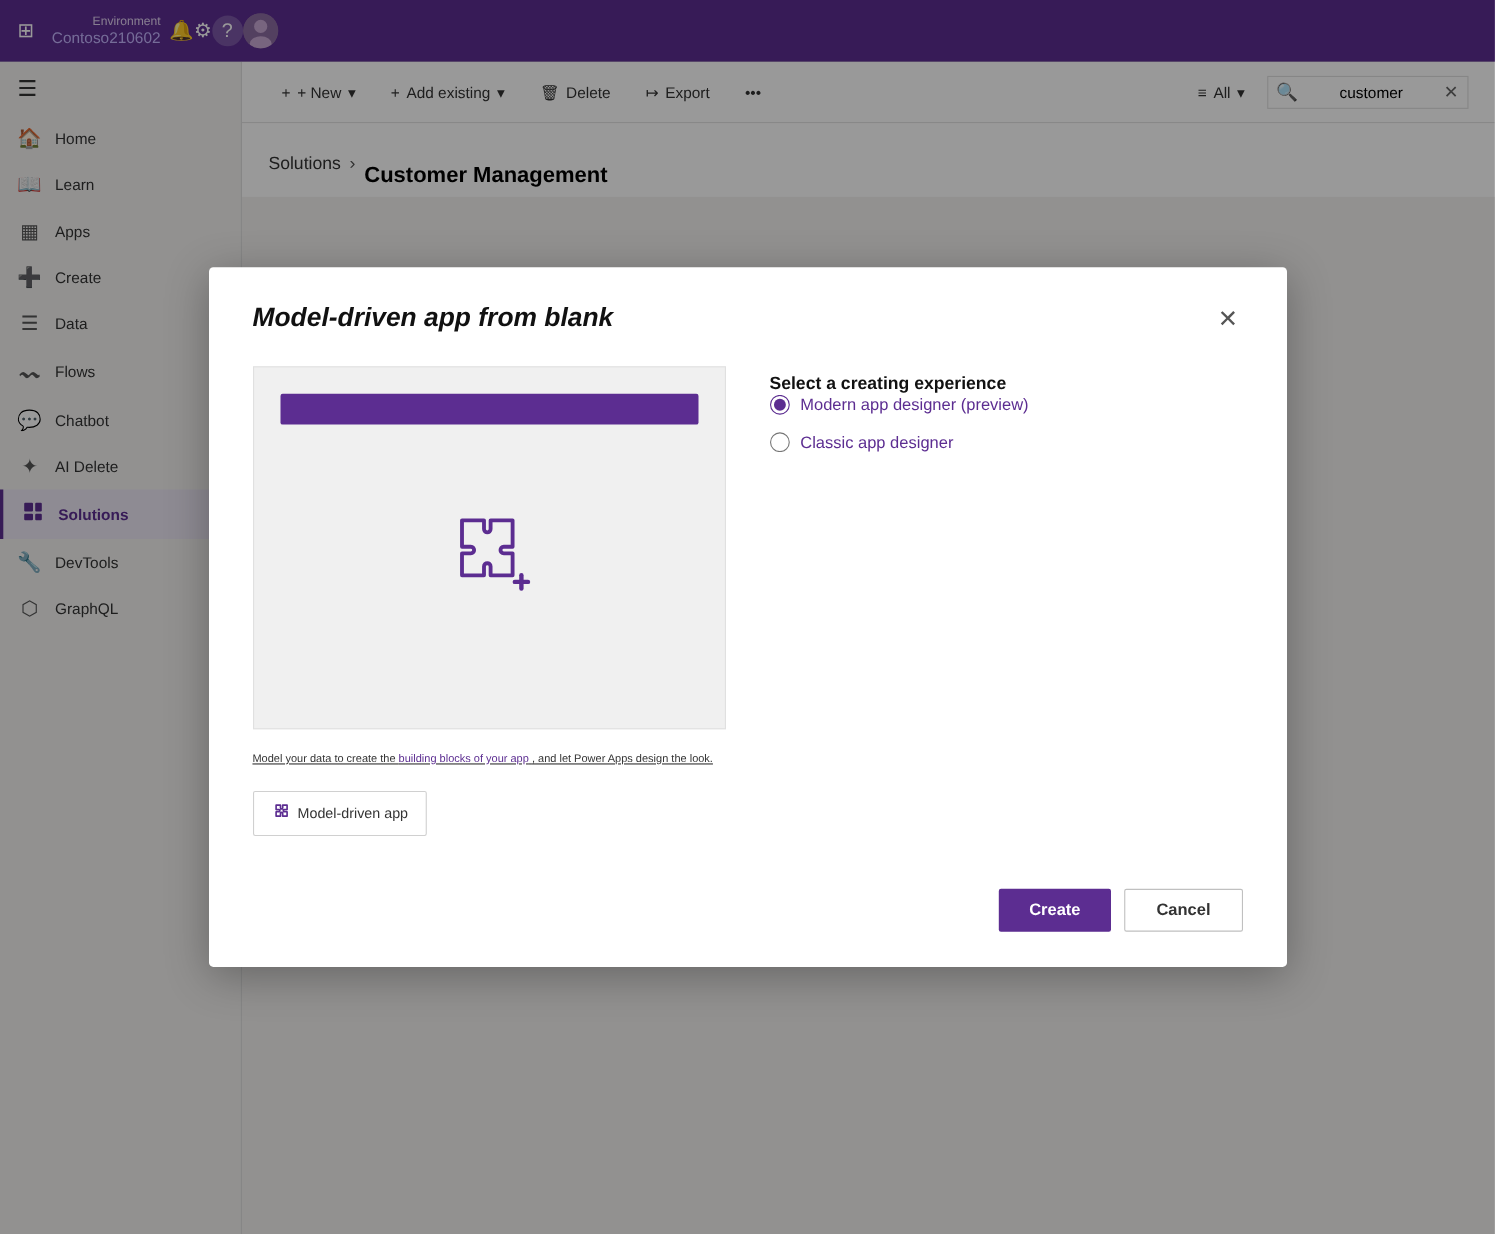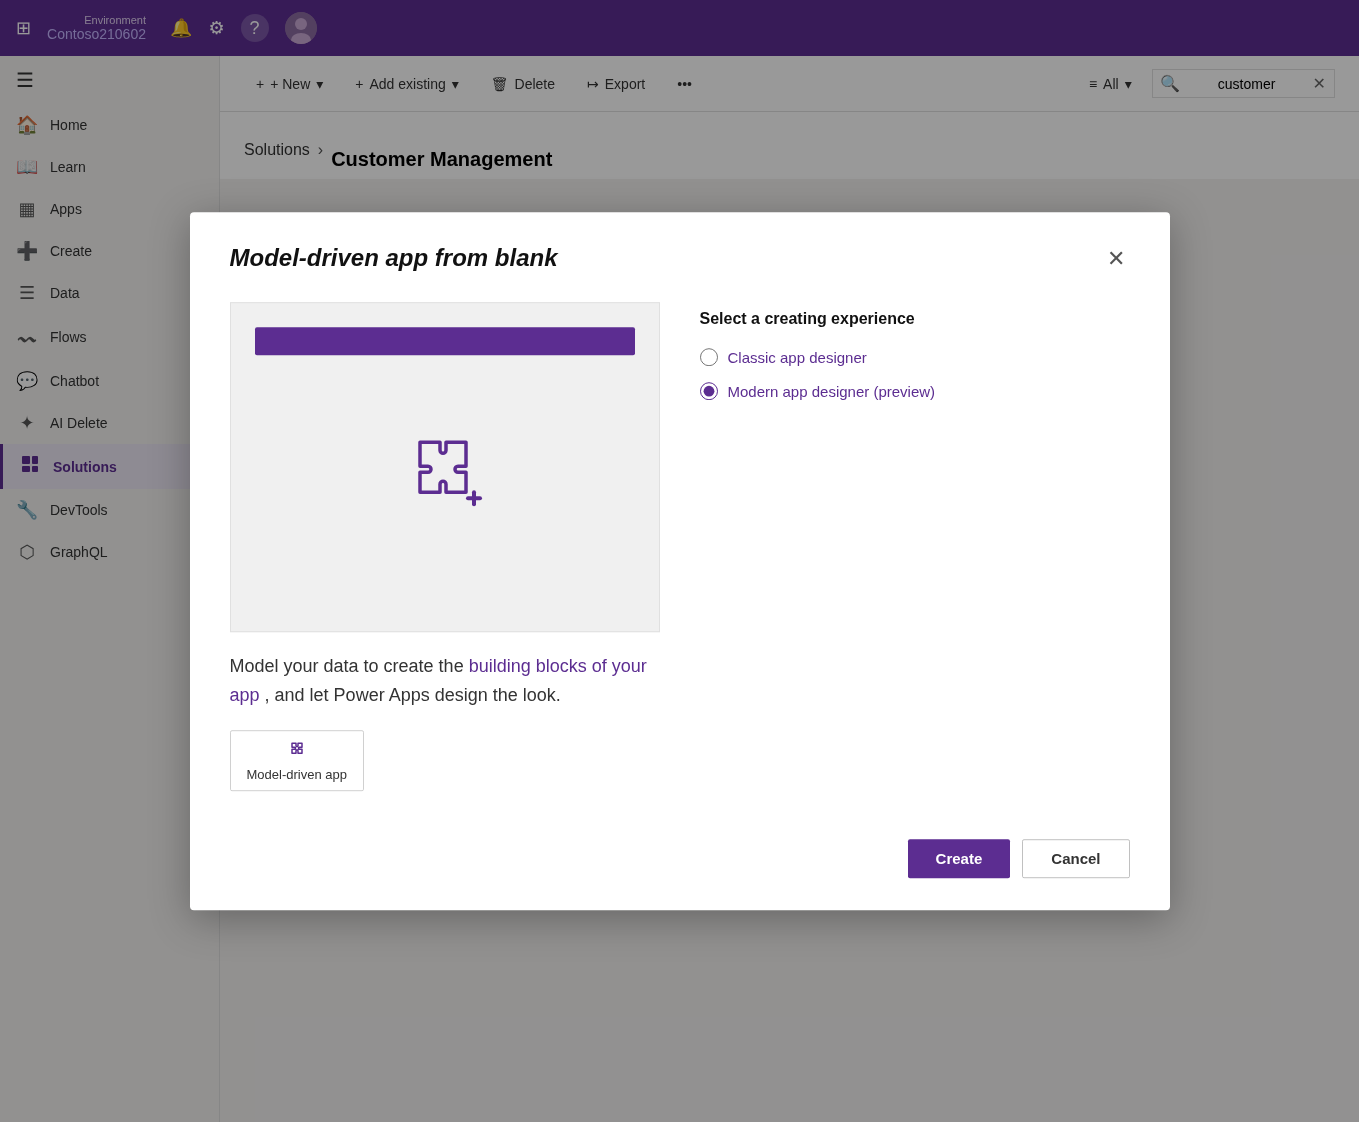--- a/index.html
+++ b/index.html
@@ -5,21 +5,21 @@
     * { box-sizing: border-box; margin: 0; padding: 0; }
     body { font-family: 'Segoe UI', sans-serif; background: #c8c8c8; width: 1359px; height: 1122px; overflow: hidden; position: relative; }
 
     
     .top-bar {
       position: absolute; top: 0; left: 0; right: 0; height: 56px;
       background: #5c2d91; display: flex; align-items: center; padding: 0 16px; z-index: 10;
     }
     .top-bar-waffle { color: white; font-size: 18px; margin-right: 16px; cursor: pointer; }
     .top-bar-title { color: white; font-size: 18px; font-weight: 600; flex: 1; }
-    .top-bar-right { display: flex; align-items: center; gap: 16px; }
+    .top-bar-right { display: flex; align-items: center; }
     .env-label { font-size: 11px; color: #e0d0f0; }
     .env-name { font-size: 14px; color: #c4b5fd; font-weight: 500; }
     .top-bar-icon { color: white; font-size: 18px; cursor: pointer; }
     .avatar { width: 32px; height: 32px; border-radius: 50%; background: #8b6ba0; display: flex; align-items: center; justify-content: center; color: white; font-size: 14px; cursor: pointer; overflow: hidden; }
 
     
     .sidebar {
       position: absolute; top: 56px; left: 0; bottom: 0; width: 220px;
       background: #f3f2f1; border-right: 1px solid #e0e0e0;
       display: flex; flex-direction: column; z-index: 5;
@@ -88,36 +88,35 @@
     
     .preview-section { flex: 0 0 430px; }
     .preview-image {
       width: 430px; height: 330px; background: #f0f0f0;
       border: 1px solid #e0e0e0; display: flex; align-items: center; justify-content: center;
       flex-direction: column; position: relative; overflow: hidden;
     }
     .preview-topbar { position: absolute; top: 24px; left: 24px; right: 24px; height: 28px; background: #5c2d91; border-radius: 2px; }
     .preview-icon-area { display: flex; align-items: center; justify-content: center; width: 100%; height: 100%; }
 
-    .preview-description { margin-top: 20px; font-size: 18px; color: #333; line-height: 1.6; }
+    .preview-description { margin-top: 20px; font-size: 10px; color: #333; line-height: 1.6; text-decoration: underline; }
     .preview-description a { color: #5c2d91; text-decoration: none; }
 
     .preview-tag {
       display: inline-flex; align-items: center; gap: 6px;
       margin-top: 20px; padding: 8px 16px;
       border: 1px solid #d0d0d0; border-radius: 2px;
       font-size: 13px; color: #333; cursor: pointer;
       background: white;
-      flex-direction: column;
     }
     .preview-tag-icon { color: #5c2d91; font-size: 16px; }
 
     
     .options-section { flex: 1; padding-top: 8px; }
-    .options-title { font-size: 16px; font-weight: 600; color: #111; margin-bottom: 20px; }
+    .options-title { font-size: 16px; font-weight: 600; color: #111; }
     .radio-group { display: flex; flex-direction: column; gap: 16px; }
     .radio-item { display: flex; align-items: center; gap: 10px; cursor: pointer; }
     .radio-input { width: 18px; height: 18px; accent-color: #5c2d91; cursor: pointer; }
     .radio-label { font-size: 15px; color: #5c2d91; cursor: pointer; }
 
     
     .dialog-footer { display: flex; justify-content: flex-end; gap: 12px; margin-top: 48px; }
     .btn-create {
       background: #5c2d91; color: white; border: none;
       padding: 10px 28px; font-size: 15px; font-weight: 600;
@@ -289,27 +288,27 @@
           </svg>
         </span>
         <span>Model-driven app</span>
       </div>
     </div>
 
     <div class="options-section">
       <div class="options-title">Select a creating experience</div>
       <div class="radio-group">
         <label class="radio-item">
+          <input type="radio" class="radio-input" name="designer" checked="" style="">
+          <span class="radio-label">Modern app designer (preview)</span>
+        </label>
+        <label class="radio-item">
           <input type="radio" class="radio-input" name="designer" style="">
           <span class="radio-label">Classic app designer</span>
         </label>
-        <label class="radio-item">
-          <input type="radio" class="radio-input" name="designer" checked="" style="">
-          <span class="radio-label">Modern app designer (preview)</span>
-        </label>
       </div>
     </div>
   </div>
 
   <div class="dialog-footer">
     <button class="btn-create">Create</button>
     <button class="btn-cancel">Cancel</button>
   </div>
 </div>
 

